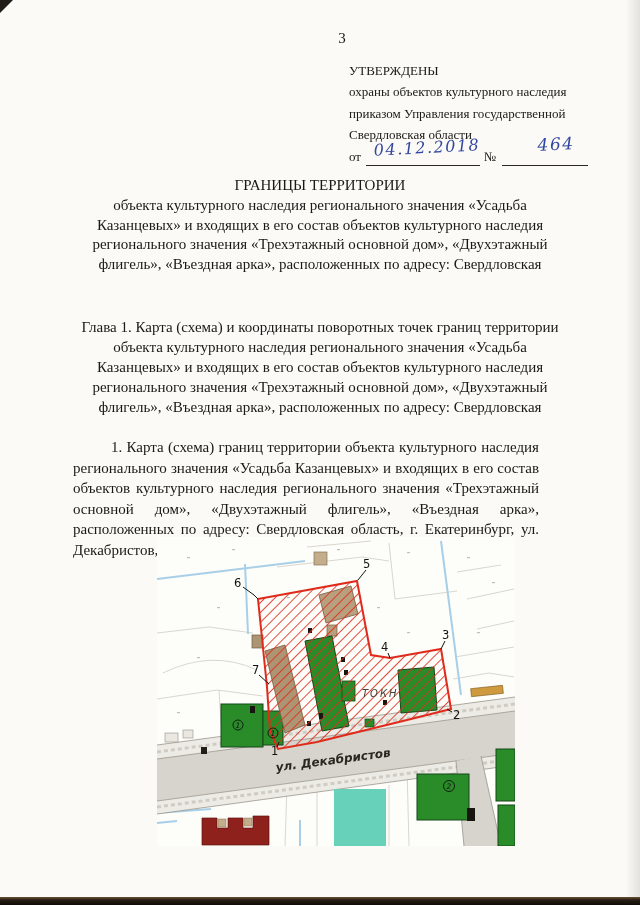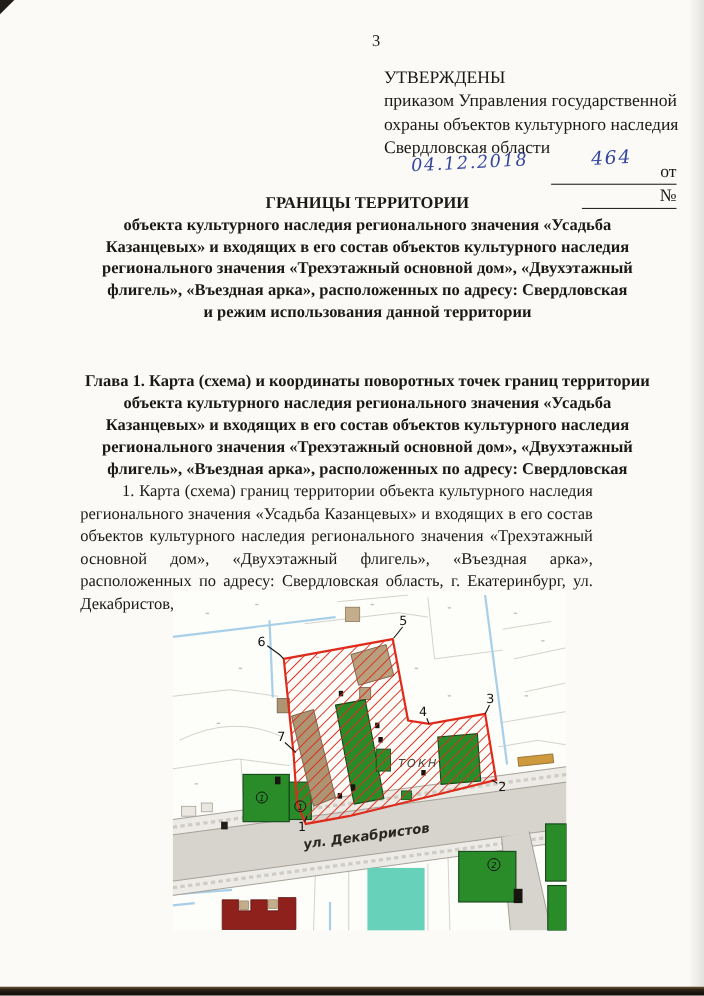--- a/index.html
+++ b/index.html
@@ -9,42 +9,42 @@
     font-family:"Liberation Serif", serif;
     color:#1b1916;
     -webkit-font-smoothing:antialiased;
   }
   .page-number{
     position:absolute;left:330px;top:30px;width:24px;text-align:center;
     font-size:15px;
   }
   .approval{
     position:absolute;left:349px;top:60px;width:266px;
-    font-size:16px;line-height:21.4px;
+    font-size:13px;line-height:21.4px;
   }
   .approval .row{white-space:nowrap;}
-  .blank-row{display:flex;align-items:flex-end;height:23px;flex-direction:column;}
+  .blank-row{display:flex;align-items:center;height:23px;}
   .uline{display:inline-block;border-bottom:1.2px solid #2a2722;height:17px;}
   .uline.date{width:114px;margin-left:5px;}
   .uline.num{width:86px;margin-left:6px;}
   .nosign{margin-left:4px;}
   .hand{
     position:absolute;
     font-family:"DejaVu Serif", serif;font-style:italic;
     color:#33479e;letter-spacing:1.5px;
     transform:rotate(-3deg);
   }
   .hand.date{left:366px;top:138px;width:122px;text-align:center;font-size:16px;}
   .hand.num{left:520px;top:134px;width:72px;text-align:center;font-size:17px;}
   .title-block{
-    position:absolute;left:59px;width:550px;text-align:center;
-    font-weight:bold;font-size:15px;
+    position:absolute;left:45px;width:550px;text-align:center;
+    font-weight:normal;font-size:15px;
   }
   .doc-title{top:176px;line-height:19.8px;}
-  .chapter{top:317px;line-height:20.0px;margin-top:20px;}
+  .chapter{top:317px;line-height:20.0px;}
   .para{
     position:absolute;left:73px;top:437px;width:466px;
     font-size:15px;line-height:20.5px;text-align:justify;text-indent:38px;
   }
   .map-wrap{position:absolute;left:157px;top:537px;width:358px;height:309px;}
   .corner-artifact{
     position:absolute;left:0;top:0;width:0;height:0;
     border-top:13px solid #201d18;border-right:13px solid transparent;
   }
   .bottom-strip{
@@ -60,40 +60,39 @@
 </head>
 <body>
 
 <div class="corner-artifact"></div>
 <div class="edge-shade"></div>
 
 <div class="page-number">3</div>
 
 <div class="approval">
   <div class="row">УТВЕРЖДЕНЫ</div>
+  <div class="row">охраны объектов культурного наследия</div>
   <div class="row">приказом Управления государственной</div>
-  <div class="row">охраны объектов культурного наследия</div>
   <div class="row">Свердловская области</div>
   <div class="blank-row">
     <span>от</span>
     <span class="uline date"></span>
     <span class="nosign">№</span>
     <span class="uline num"></span>
   </div>
 </div>
 <div class="hand date">04.12.2018</div>
 <div class="hand num">464</div>
 
 <div class="title-block doc-title">
   <div>ГРАНИЦЫ ТЕРРИТОРИИ</div>
   <div>объекта культурного наследия регионального значения «Усадьба</div>
   <div>Казанцевых» и входящих в его состав объектов культурного наследия</div>
   <div>регионального значения «Трехэтажный основной дом», «Двухэтажный</div>
   <div>флигель», «Въездная арка», расположенных по адресу: Свердловская</div>
-  <div>и режим использования данной территории</div>
 </div>
 
 <div class="title-block chapter">
   <div>Глава 1. Карта (схема) и координаты поворотных точек границ территории</div>
   <div>объекта культурного наследия регионального значения «Усадьба</div>
   <div>Казанцевых» и входящих в его состав объектов культурного наследия</div>
   <div>регионального значения «Трехэтажный основной дом», «Двухэтажный</div>
   <div>флигель», «Въездная арка», расположенных по адресу: Свердловская</div>
 </div>
 

